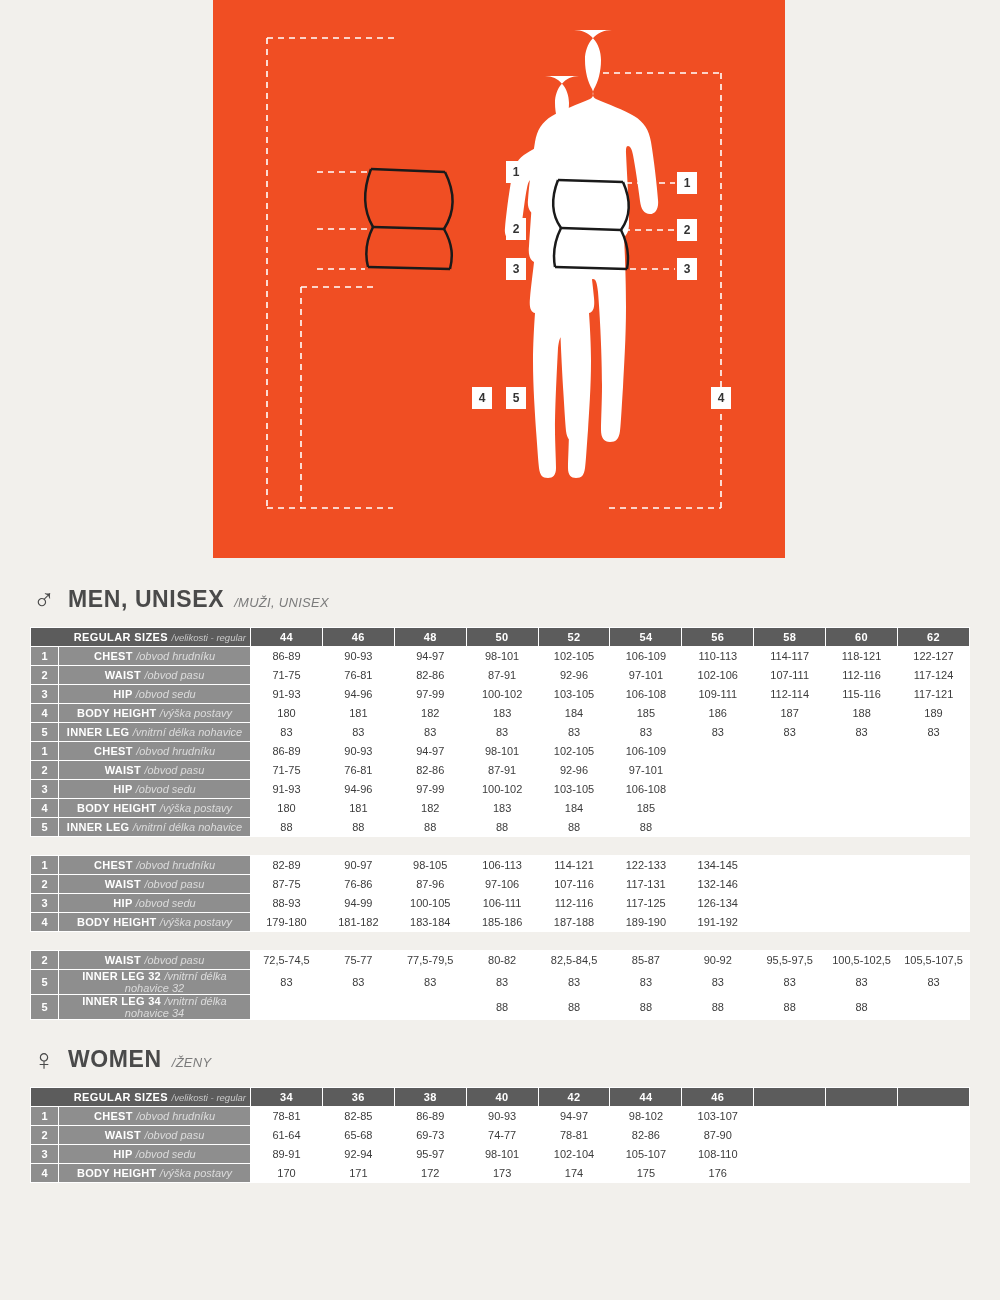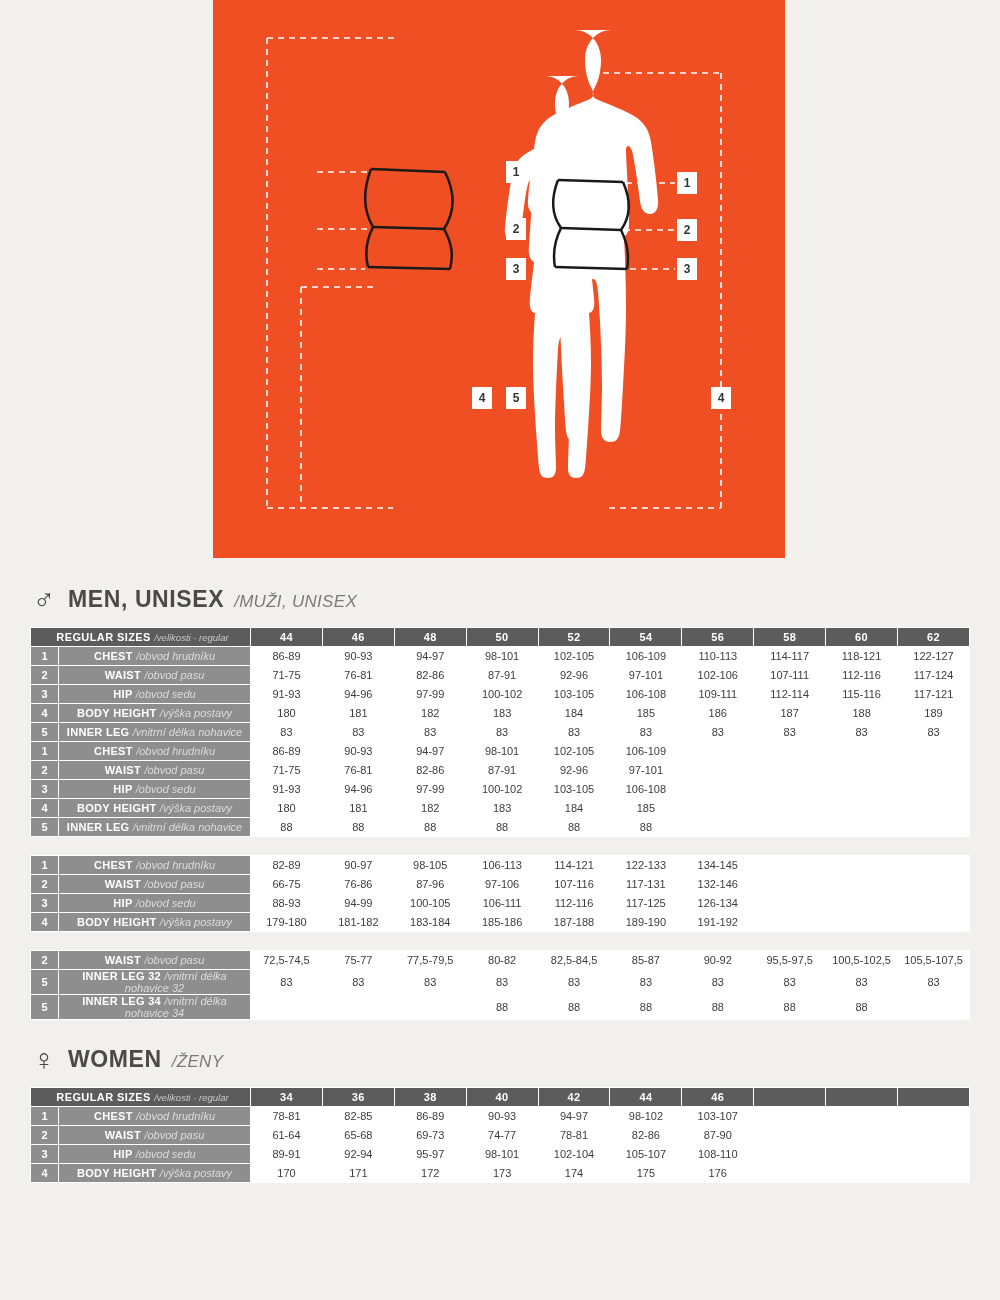--- a/index.html
+++ b/index.html
@@ -43,21 +43,21 @@
     position: relative;
     top: 3px;
   }
   .title-main {
     font-size: 23px;
     font-weight: bold;
     letter-spacing: 0.6px;
     color: #4a4a4a;
   }
   .title-sub {
-    font-size: 17px;
+    font-size: 13px;
     font-style: italic;
     color: #7b7b7b;
     letter-spacing: 0.3px;
   }
 
   
   table.size-table {
     border-collapse: collapse;
     width: 940px;
     margin: 0 30px;
@@ -74,21 +74,21 @@
   
   .hdr-band td {
     background: #5c5c5c;
     color: #ffffff;
     font-weight: bold;
     font-size: 12px;
     letter-spacing: 0.4px;
     height: 22px;
   }
   .hdr-band td.hdr-label {
-    text-align: center;
+    text-align: right;
     padding-left: 8px;
   }
   .hdr-band td.hdr-label .cz {
     font-weight: normal;
     font-style: italic;
     font-size: 9.5px;
     color: #c9c9c9;
     letter-spacing: 0;
   }
   
@@ -397,21 +397,21 @@
             <td class="val-cell">114-121</td>
             <td class="val-cell">122-133</td>
             <td class="val-cell">134-145</td>
             <td class="val-cell empty"></td>
             <td class="val-cell empty"></td>
             <td class="val-cell empty"></td>
           </tr>
           <tr>
             <td class="num-cell">2</td>
             <td class="lbl-cell">WAIST <span class="cz">/obvod pasu</span></td>
-            <td class="val-cell">66-75</td>
+            <td class="val-cell">87-75</td>
             <td class="val-cell">76-86</td>
             <td class="val-cell">87-96</td>
             <td class="val-cell">97-106</td>
             <td class="val-cell">107-116</td>
             <td class="val-cell">117-131</td>
             <td class="val-cell">132-146</td>
             <td class="val-cell empty"></td>
             <td class="val-cell empty"></td>
             <td class="val-cell empty"></td>
           </tr>

